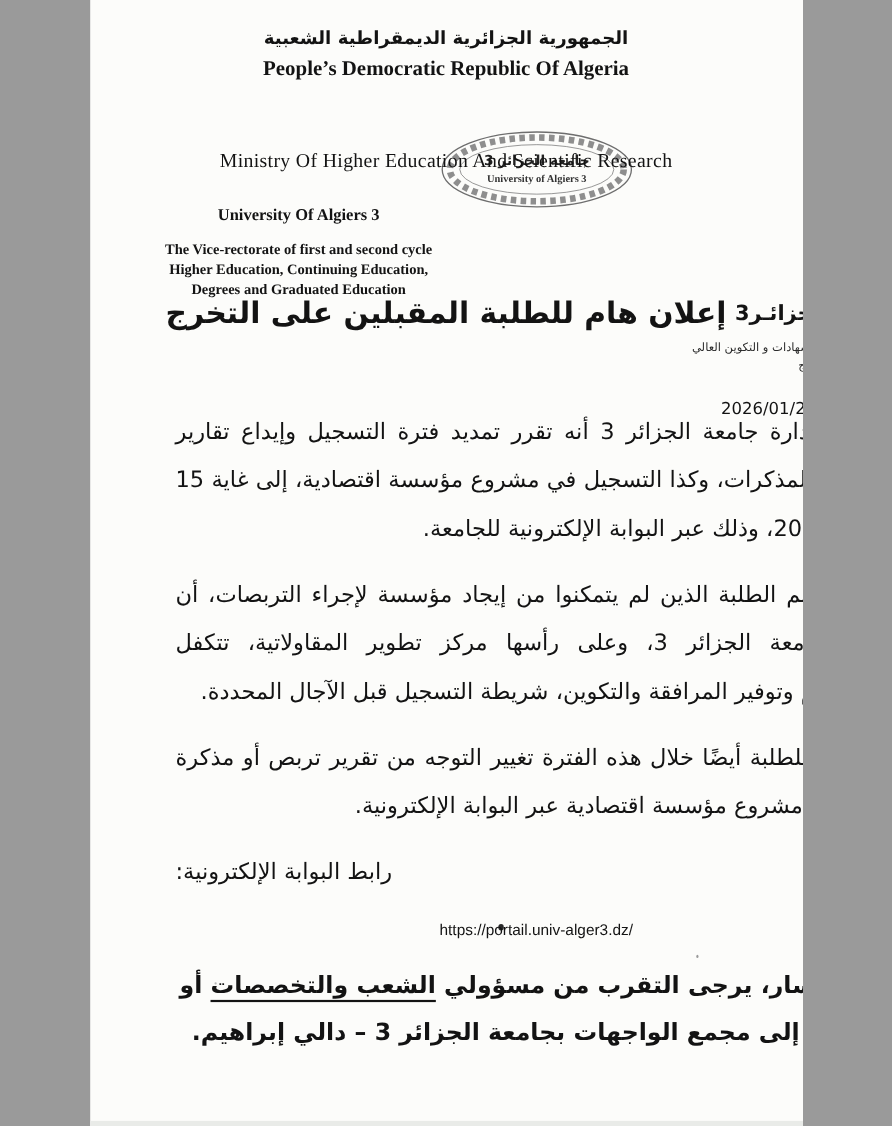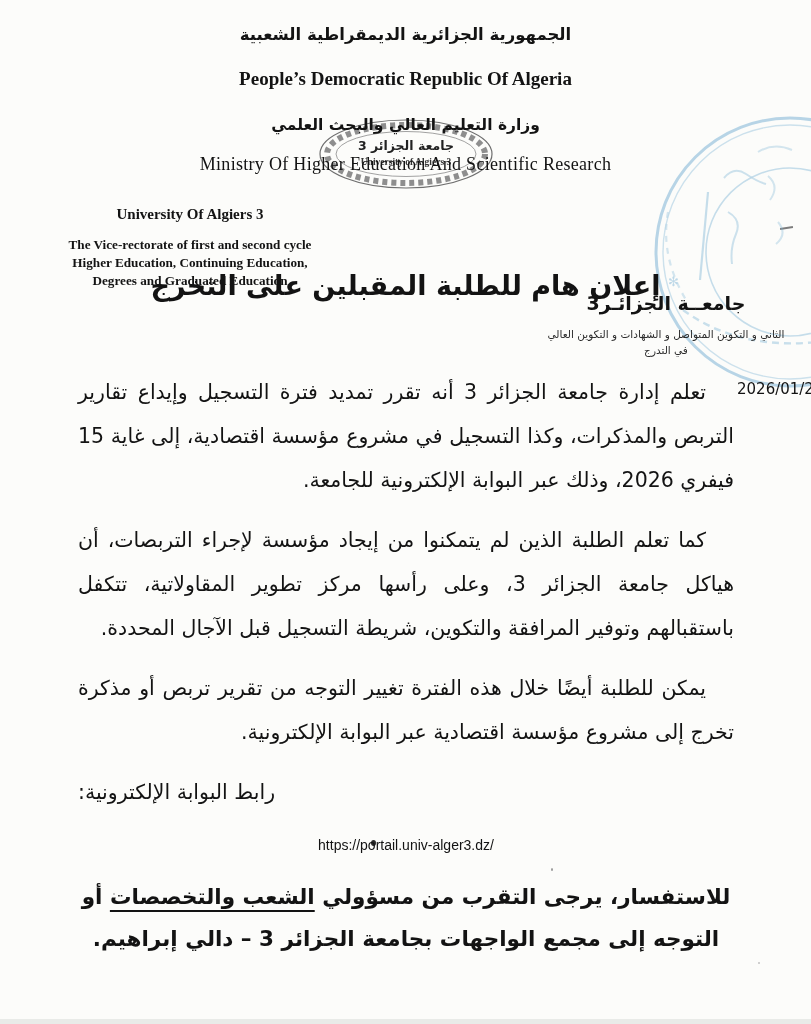--- a/index.html
+++ b/index.html
@@ -1,29 +1,29 @@
 <!DOCTYPE html>
 <html lang="ar"><head>
 <meta charset="utf-8">
 <style>
   html,body { margin:0; padding:0; background:#9a9a9a; }
   .page {
-    position:relative; width:811px; height:1024px; margin:0 auto;
+    position:relative; width:648px; height:1024px; margin:0 auto;
     background:#fcfcfa; overflow:hidden; color:#131313;
   }
   .ar   { font-family:"DejaVu Sans", sans-serif; }
   .ens  { font-family:"Liberation Serif","DejaVu Serif", serif; }
   .sans { font-family:"Liberation Sans","DejaVu Sans", sans-serif; }
 
   .abs { position:absolute; }
   .ctr { width:100%; text-align:center; }
 
   
   .hdr-ar1 { top:25px;  font-size:16.5px; font-weight:bold; }
-  .hdr-en1 { top:49px;  font-size:19px;   font-weight:bold; }
+  .hdr-en1 { top:33px;  font-size:19px;   font-weight:bold; }
   .hdr-ar2 { top:75px;  font-size:15.5px; font-weight:bold; }
   .hdr-en2 { top:95px;  font-size:18px;   font-weight:400; letter-spacing:.3px; }
 
   
   .lblk { left:38px; top:126px; width:304px; text-align:center; }
   .lblk .uni { font-size:15px; font-weight:bold; }
   .lblk .vice { margin-top:13px; font-size:13.2px; font-weight:bold; line-height:18px; white-space:nowrap; }
   .dateline { left:85px; top:216px; font-size:15px; direction:rtl; }
 
   
@@ -61,21 +61,20 @@
   .dash  { position:absolute; width:13px; height:2px; background:#7c7c7c; transform:rotate(-8deg); }
   .bottom-edge { position:absolute; left:0; bottom:0; width:100%; height:5px; background:#e9ebe8; }
 </style>
 </head>
 <body>
 
 <div class="page">
 
   <div class="abs ctr ar  hdr-ar1 hdrtext">الجمهورية الجزائرية الديمقراطية الشعبية</div>
   <div class="abs ctr ens hdr-en1 hdrtext">People’s Democratic Republic Of Algeria</div>
-  <div class="abs ctr ar  hdr-ar2 hdrtext">وزارة التعليم العالي والبحث العلمي</div>
   <div class="abs ctr ens hdr-en2 hdrtext">Ministry Of Higher Education And Scientific Research</div>
 
   <svg class="abs logo" width="178" height="76" viewBox="0 0 178 76">
     <ellipse cx="89" cy="38" rx="86" ry="34" fill="none" stroke="#6e6e6e" stroke-width="1.2"></ellipse>
     <ellipse cx="89" cy="38" rx="79" ry="29" fill="none" stroke="#6a6a6a" stroke-width="6" stroke-dasharray="5 4" opacity="0.75"></ellipse>
     <ellipse cx="89" cy="38" rx="70" ry="22.5" fill="none" stroke="#8a8a8a" stroke-width="0.8"></ellipse>
     <text x="89" y="34" text-anchor="middle" font-size="12.5" font-weight="bold" fill="#222" font-family="DejaVu Sans, sans-serif">جامعة الجزائر 3</text>
     <text x="89" y="49" text-anchor="middle" font-size="9.5" font-weight="bold" fill="#333" font-family="Liberation Serif, serif">University of Algiers 3</text>
   </svg>
 

